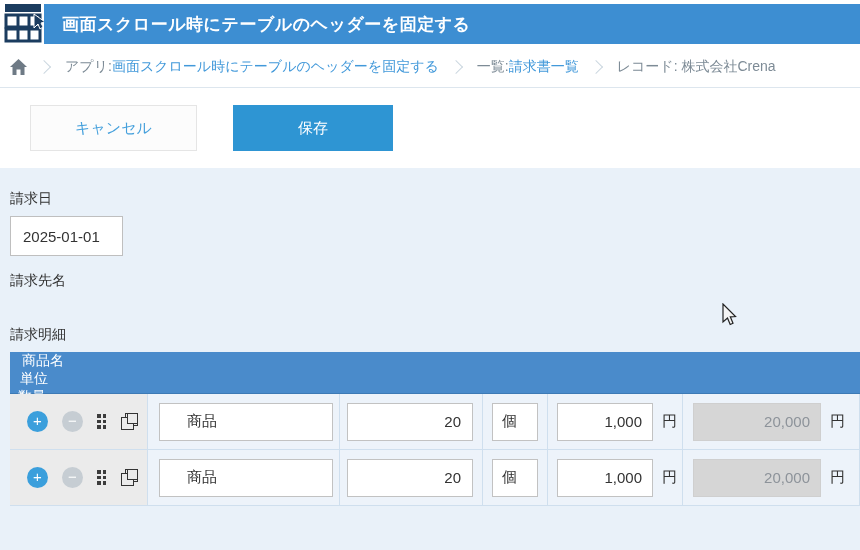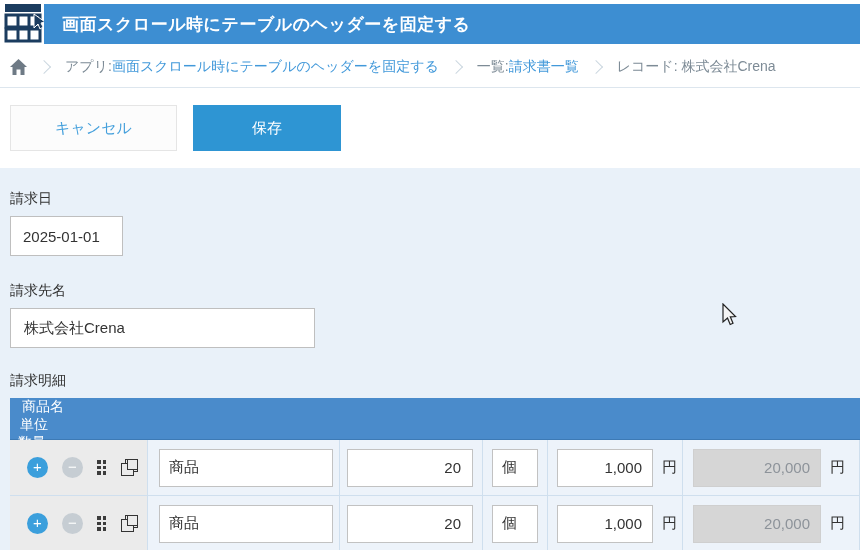--- a/index.html
+++ b/index.html
@@ -19,47 +19,47 @@
   .crumb { display:flex; align-items:flex-end; white-space:nowrap; }
   .crumb a { color:#4299da; text-decoration:none; cursor:pointer; }
   .chev { width:10px; height:10px; border-top:1px solid #ccd7e0; border-right:1px solid #ccd7e0;
     transform:rotate(45deg); margin:0 16px 0 12px; flex:none; }
   .home-svg { width:17px; height:16px; display:block; cursor:pointer; }
 
   
   .button-bar { height:80px; background:#fff; display:flex; align-items:center;
     gap:16px; padding-left:10px; }
   .btn { height:46px; font-size:15px; display:flex; align-items:center; justify-content:center;
-    cursor:pointer; font-family:inherit; }
+    cursor:pointer; font-family:inherit;margin-left:20px; }
   .btn-cancel { width:167px; background:#fcfcfc; border:1px solid #e5e5e5; color:#45a0dc; }
-  .btn-save { width:148px; background:#2e95d3; border:1px solid #2e95d3; color:#fff; }
+  .btn-save { width:160px; background:#2e95d3; border:1px solid #2e95d3; color:#fff; }
 
   
   .content { background:#e9f1f9; height:382px; padding:22px 0 0 10px; position:relative; }
   .field-label { font-size:14px; color:#333; height:18px; margin-bottom:8px; }
   .field-row { display:flex; gap:15px; }
   .input { height:40px; border:1px solid #bfbfbf; background:#fff; font-size:15px;
     color:#333; font-family:inherit; outline:none; }
   .inp-number { width:180px; text-align:right; padding-right:12px; }
   .inp-date { width:113px; padding-left:12px; }
   .inp-client { width:305px; padding-left:13px; }
-  .gap26 { margin-top:26px; } .gap22 { margin-top:24px; }
+  .gap26 { margin-top:16px; } .gap22 { margin-top:36px; }
 
   
   .subtable { width:850px; margin-top:7px; }
   .t-head { display:flex; height:42px; background:#4a8bcb; border-bottom:1px solid #3d7ab5;flex-direction:column; }
   .t-head .hc { display:flex; align-items:center; color:#fff; font-size:14px; }
   .t-row { display:flex; height:56px; }
   .cell { display:flex; align-items:center; background:#edf3fa;
     border-right:1px solid #cfdfee; border-bottom:1px solid #cfdfee; }
   .col-ctl { width:138px; } .col-product { width:192px; } .col-qty { width:143px; }
   .col-unit { width:65px; } .col-price { width:135px; } .col-amount { flex:1; }
   .cell.col-ctl { background:#ebebeb; padding-left:17px; gap:14px; }
   .t-row .input { height:38px; border:1px solid #c2c2c2; }
-  .inp-product { width:174px; margin-left:11px; padding-left:9px; }
+  .inp-product { width:174px; margin-left:11px; padding-left:27px; }
   .inp-qty { width:126px; margin-left:7px; text-align:right; padding-right:11px; }
   .inp-unit { width:46px; margin-left:9px; padding-left:9px; }
   .inp-price { width:96px; margin-left:9px; text-align:right; padding-right:10px; }
   .ro-amount { width:128px; height:38px; margin-left:10px; background:#d6d6d6;
     border:1px solid #cfcfcf; color:#8d939a; font-size:15px;
     display:flex; align-items:center; justify-content:flex-end; padding-right:10px; }
   .suffix { font-size:15px; color:#333; margin-left:9px; }
   .hc.col-product { padding-left:12px; } .hc.col-qty { padding-left:8px; }
   .hc.col-unit { padding-left:10px; } .hc.col-price { padding-left:10px; }
   .hc.col-amount { padding-left:11px; }
@@ -129,21 +129,20 @@
 
   <div class="field-row">
     <div>
       <div class="field-label">請求日</div>
       <input class="input inp-date" value="2025-01-01" style="">
     </div>
   </div>
 
   <div class="gap26">
     <div class="field-label">請求先名</div>
-    <input class="input inp-client" value="株式会社Crena" style="">
   </div>
 
   <div class="field-label gap22">請求明細</div>
 
   <div class="subtable">
     <div class="t-head">
       <div class="hc col-ctl"></div>
       <div class="hc col-product">商品名</div>
       <div class="hc col-unit">単位</div>
       <div class="hc col-qty">数量</div>

